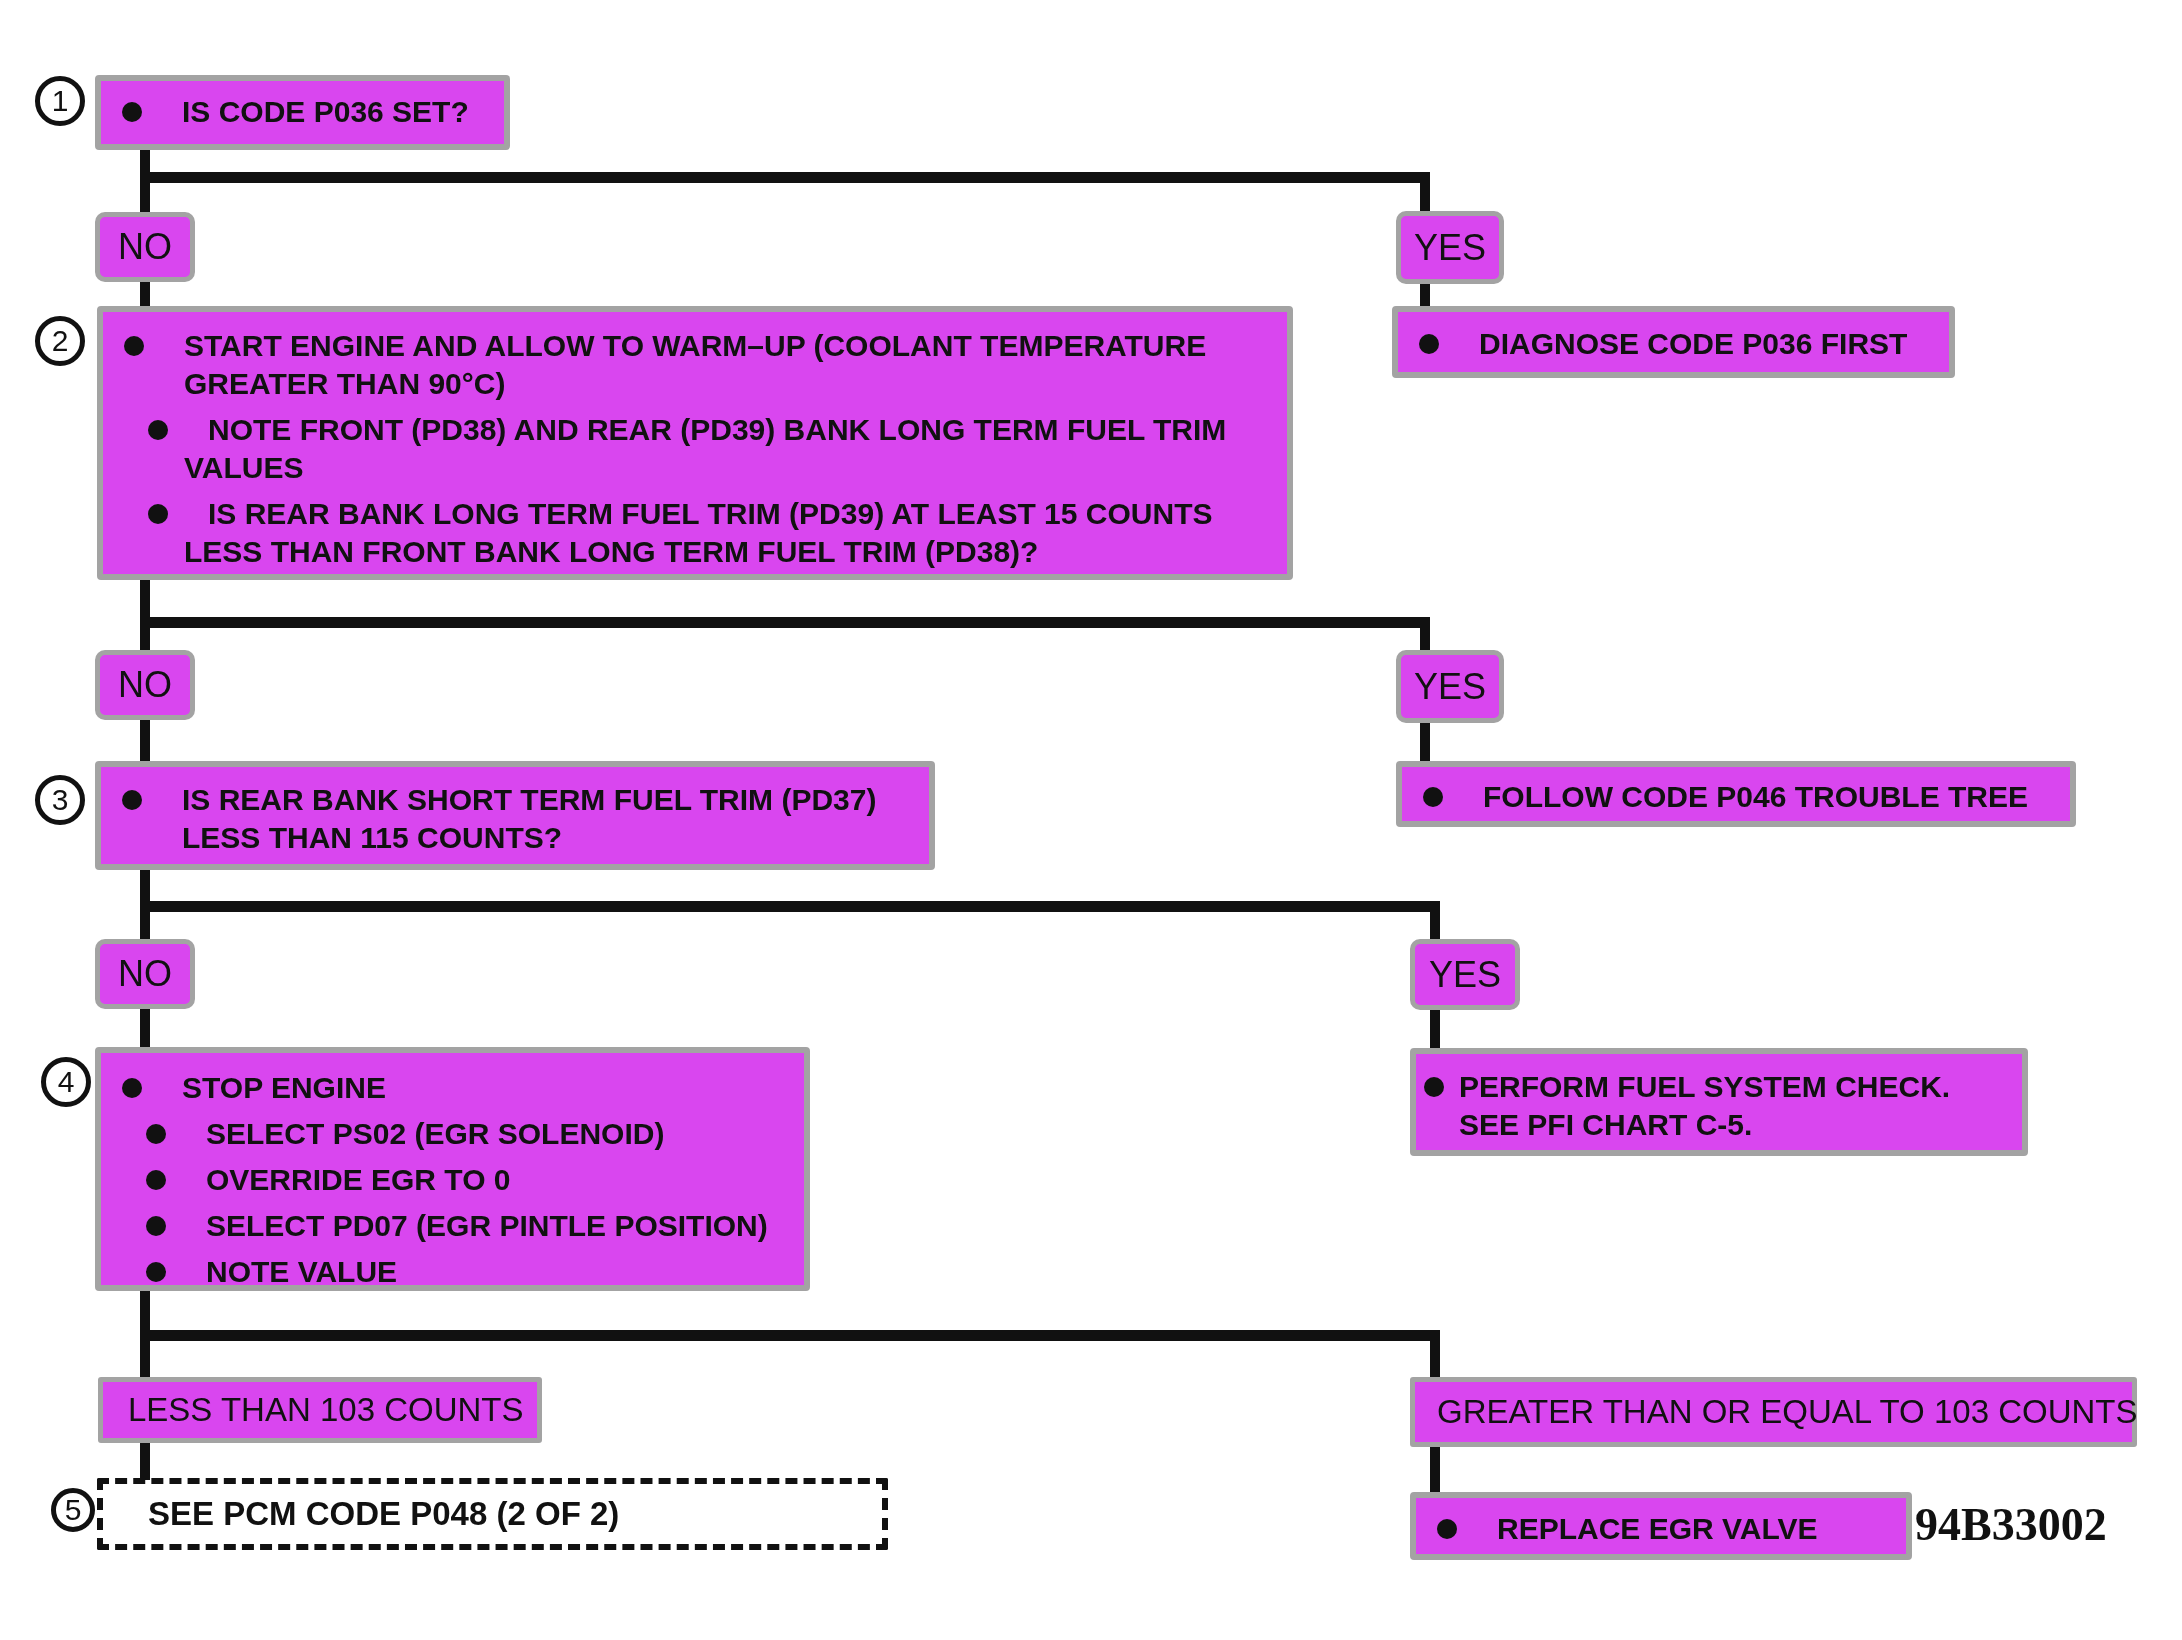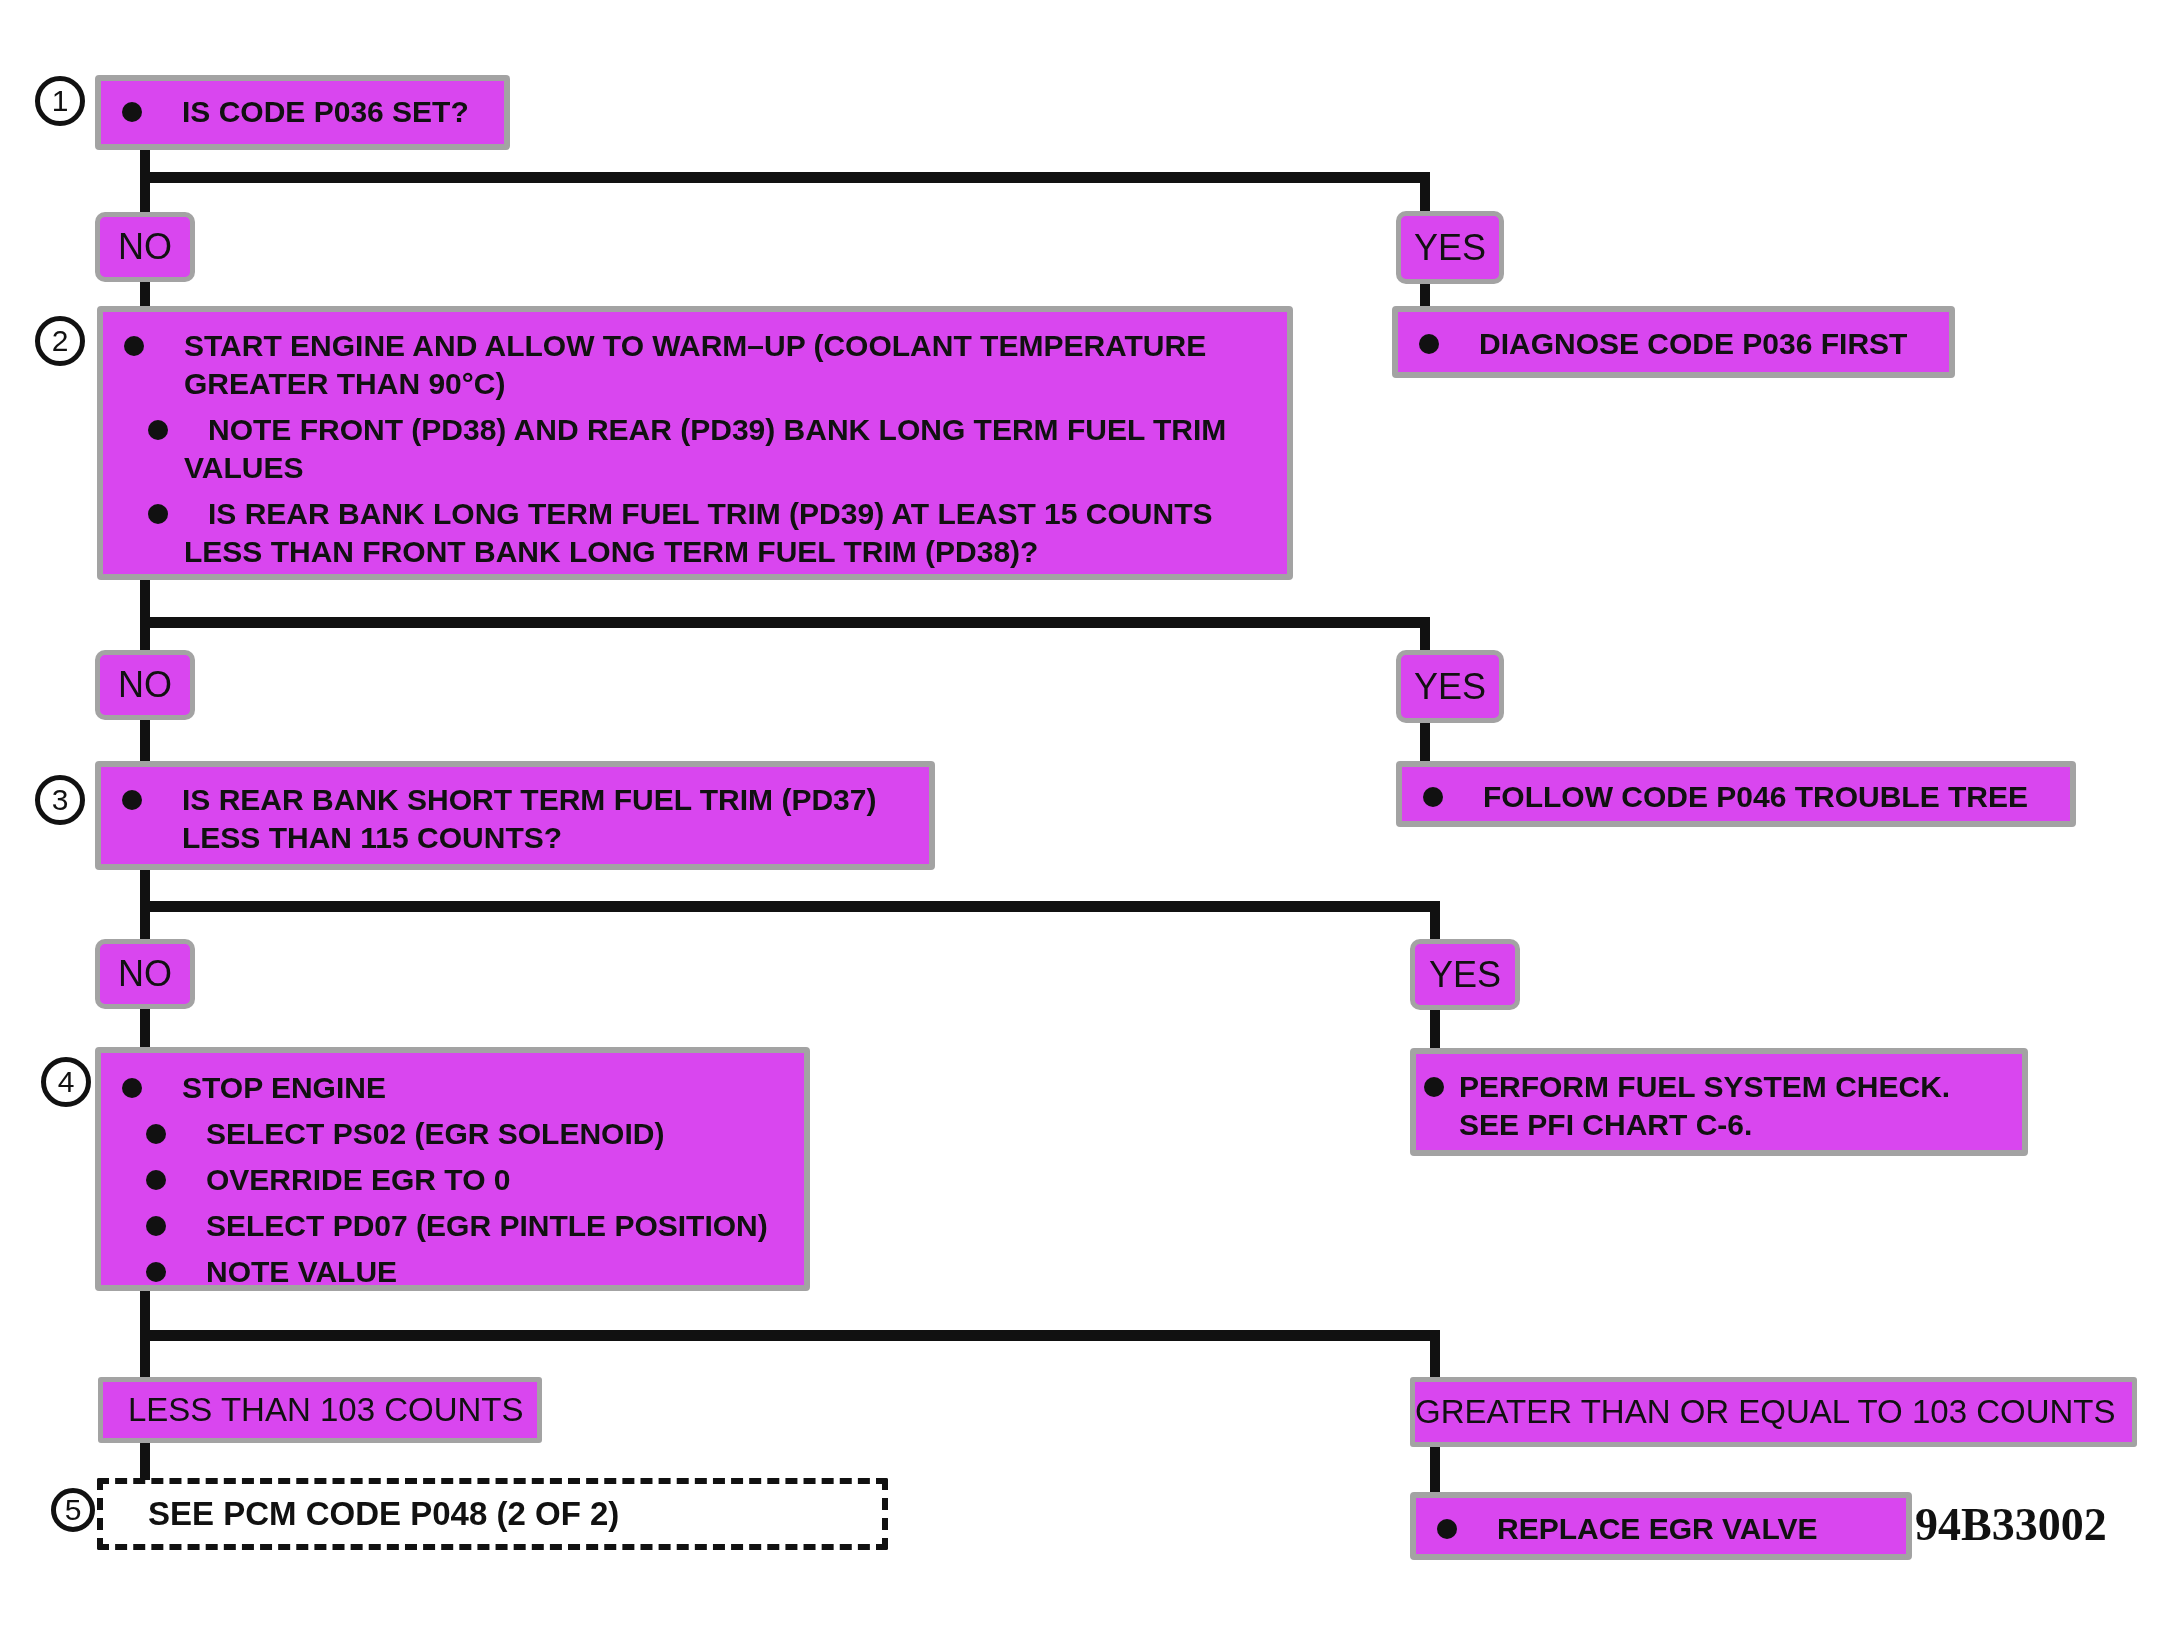--- a/index.html
+++ b/index.html
@@ -148,21 +148,21 @@
   <div class="box small" style="left:1410px;top:939px;width:110px;height:71px;">
     <span>YES</span>
     </div>
 
   <div class="box tight" style="left:1410px;top:1048px;width:618px;height:108px;padding-top:14px;">
     <div class="line">
       <span class="dot"></span>
       <span>PERFORM FUEL SYSTEM CHECK.</span>
     </div>
     <div class="line">
-      <span>SEE PFI CHART C-6.</span>
+      <span>SEE PFI CHART C-5.</span>
     </div>
   </div>
 
   <div class="box" style="left:95px;top:1047px;width:715px;height:244px;padding-top:16px;">
     <div class="line">
       <span class="dot"></span>
       <span>STOP ENGINE</span>
     </div>
     <div class="line gap">
       <span class="dot"></span>
@@ -178,21 +178,21 @@
     </div>
     <div class="line gap">
       <span class="dot"></span>
       <span>NOTE VALUE</span>
     </div>
   </div>
 
   <div class="box condlabel" style="left:98px;top:1377px;width:444px;height:66px;padding-left:25px;">
     <span>LESS THAN 103 COUNTS</span>
     </div>
-  <div class="box condlabel" style="left:1410px;top:1377px;width:727px;height:70px;">
+  <div class="box condlabel" style="left:1410px;top:1377px;width:727px;height:70px;padding-left:22px;">
     <span>GREATER THAN OR EQUAL TO 103 COUNTS</span>
     </div>
 
   <div class="dashedbox" style="position:absolute;left:97px;top:1478px;width:791px;height:72px;padding-left:45px;box-sizing:border-box;">
     <span>SEE PCM CODE P048 (2 OF 2)</span>
     </div>
 
   <div class="box" style="left:1410px;top:1492px;width:502px;height:68px;padding-top:12px;">
     <div class="line">
       <span class="dot"></span>

